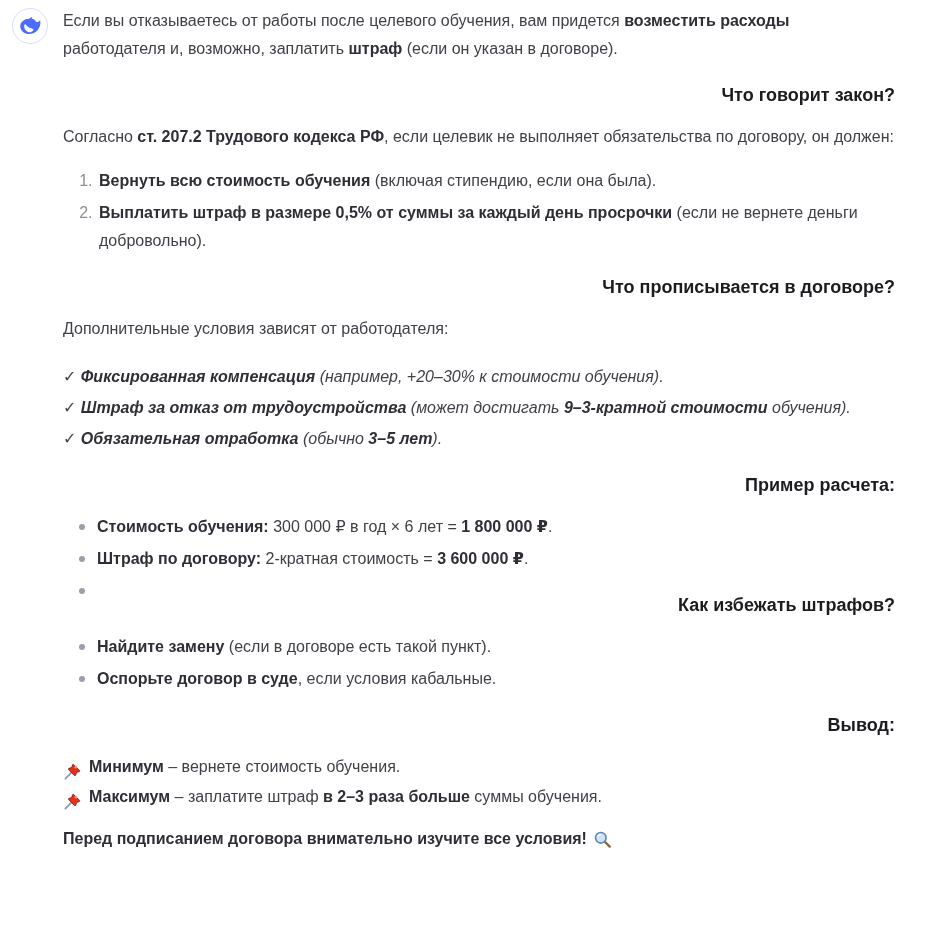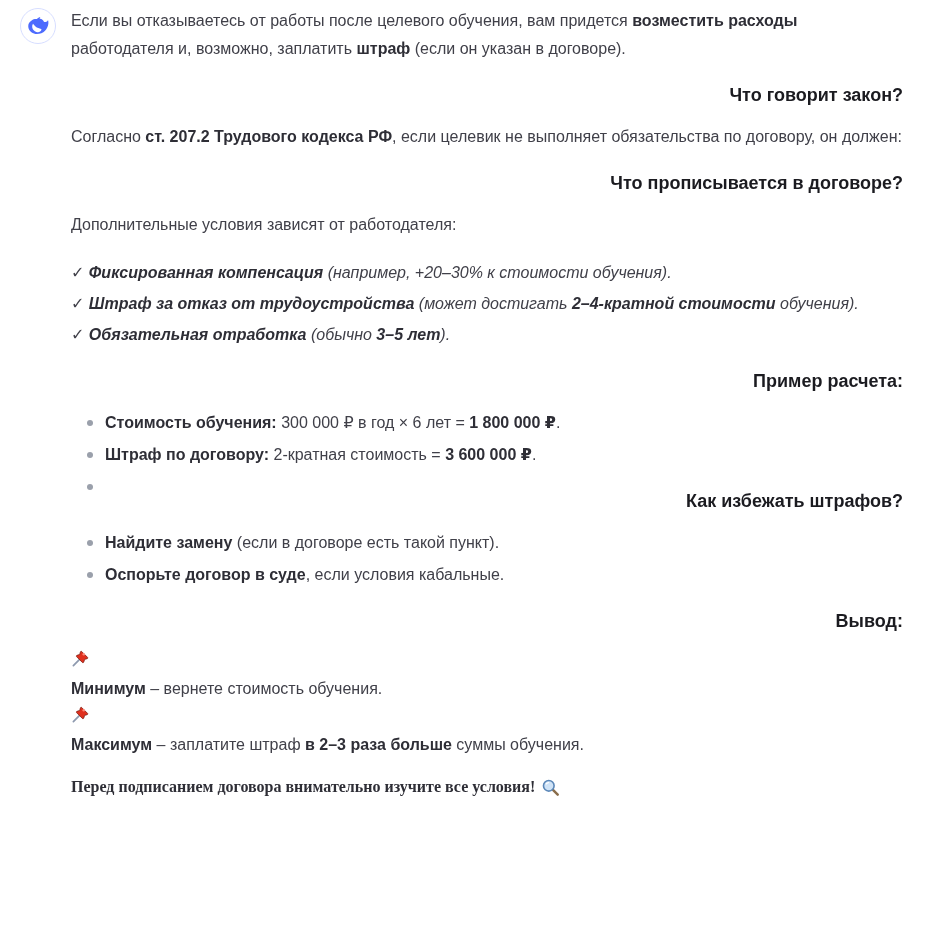--- a/index.html
+++ b/index.html
@@ -5,21 +5,21 @@
   html, body {
     margin: 0; padding: 0;
     width: 940px; height: 925px;
     background: #ffffff;
     overflow: hidden;
     font-family: "Liberation Sans", "DejaVu Sans", sans-serif;
   }
   .chat {
     display: flex;
     align-items: flex-start;
-    padding: 6px 28px 0 20px;
+    padding: 6px 28px 0 12px;
     box-sizing: border-box;
   }
   .avatar {
     flex: 0 0 auto;
     width: 34px; height: 34px;
     border: 1px solid #d7deff;
     border-radius: 50%;
     background: #ffffff;
     display: flex; align-items: center; justify-content: center;
     margin-top: 2px;
@@ -60,34 +60,32 @@
     position: absolute;
     left: -18px; top: 11px;
     width: 6px; height: 6px;
     border-radius: 50%;
     background: #9aa0ab;
   }
   p.check { margin: 0 0 3px; font-style: italic; }
   p.check-last { margin: 0 0 16px; }
   .pin-line {
     display: flex;
-    align-items: flex-start;
+    align-items: flex-end;
     gap: 7px;
     margin: 0 0 2px;
-    flex-direction: column;
   }
   .pin-line svg { width: 19px; height: 19px; flex: 0 0 auto; }
   .final-line {
     margin: 14px 0 0;
     font-weight: 700;
     color: #2e2e36;
     display: flex;
     align-items: center;
     gap: 6px;
-    font-family: Liberation Serif, serif;
   }
   .final-line svg { width: 19px; height: 19px; }
 </style>
 </head>
 <body>
 
 <div class="chat">
 
   <div class="avatar">
     <svg viewBox="0 0 32 32" aria-hidden="true">
@@ -95,25 +93,29 @@
       <circle fill="#4d6bfe" cx="19.2" cy="11.8" r="1"></circle>
     </svg>
   </div>
 
   <div class="content">
 
     <p>Если вы отказываетесь от работы после целевого обучения, вам придется <b>возместить расходы</b> работодателя и, возможно, заплатить <b>штраф</b> (если он указан в договоре).</p>
 
     <h3>Что говорит закон?</h3>
     <p>Согласно <b>ст. 207.2 Трудового кодекса РФ</b>, если целевик не выполняет обязательства по договору, он должен:</p>
+    <ol>
+      <li><b>Вернуть всю стоимость обучения</b> (включая стипендию, если она была).</li>
+      <li><b>Выплатить штраф в размере 0,5% от суммы за каждый день просрочки</b> (если не вернете деньги добровольно).</li>
+    </ol>
 
     <h3>Что прописывается в договоре?</h3>
     <p style="margin-bottom:20px;">Дополнительные условия зависят от работодателя:</p>
     <p class="check">✓ <b>Фиксированная компенсация</b> (например, +20–30% к стоимости обучения).</p>
-    <p class="check">✓ <b>Штраф за отказ от трудоустройства</b> (может достигать <b>2–4-кратной стоимости</b> обучения).</p>
+    <p class="check">✓ <b>Штраф за отказ от трудоустройства</b> (может достигать <b>9–3-кратной стоимости</b> обучения).</p>
     <p class="check check-last">✓ <b>Обязательная отработка</b> (обычно <b>3–5 лет</b>).</p>
 
     <h3>Пример расчета:</h3>
     <ul>
       <li><span class="dot"></span><span><b>Стоимость обучения:</b> 300 000 ₽ в год × 6 лет = <b>1 800 000 ₽</b>.</span></li>
       <li><span class="dot"></span><span><b>Штраф по договору:</b> 2-кратная стоимость = <b>3 600 000 ₽</b>.</span></li>
       <li><span class="dot"></span></li>
     </ul>
 
     <h3>Как избежать штрафов?</h3>

